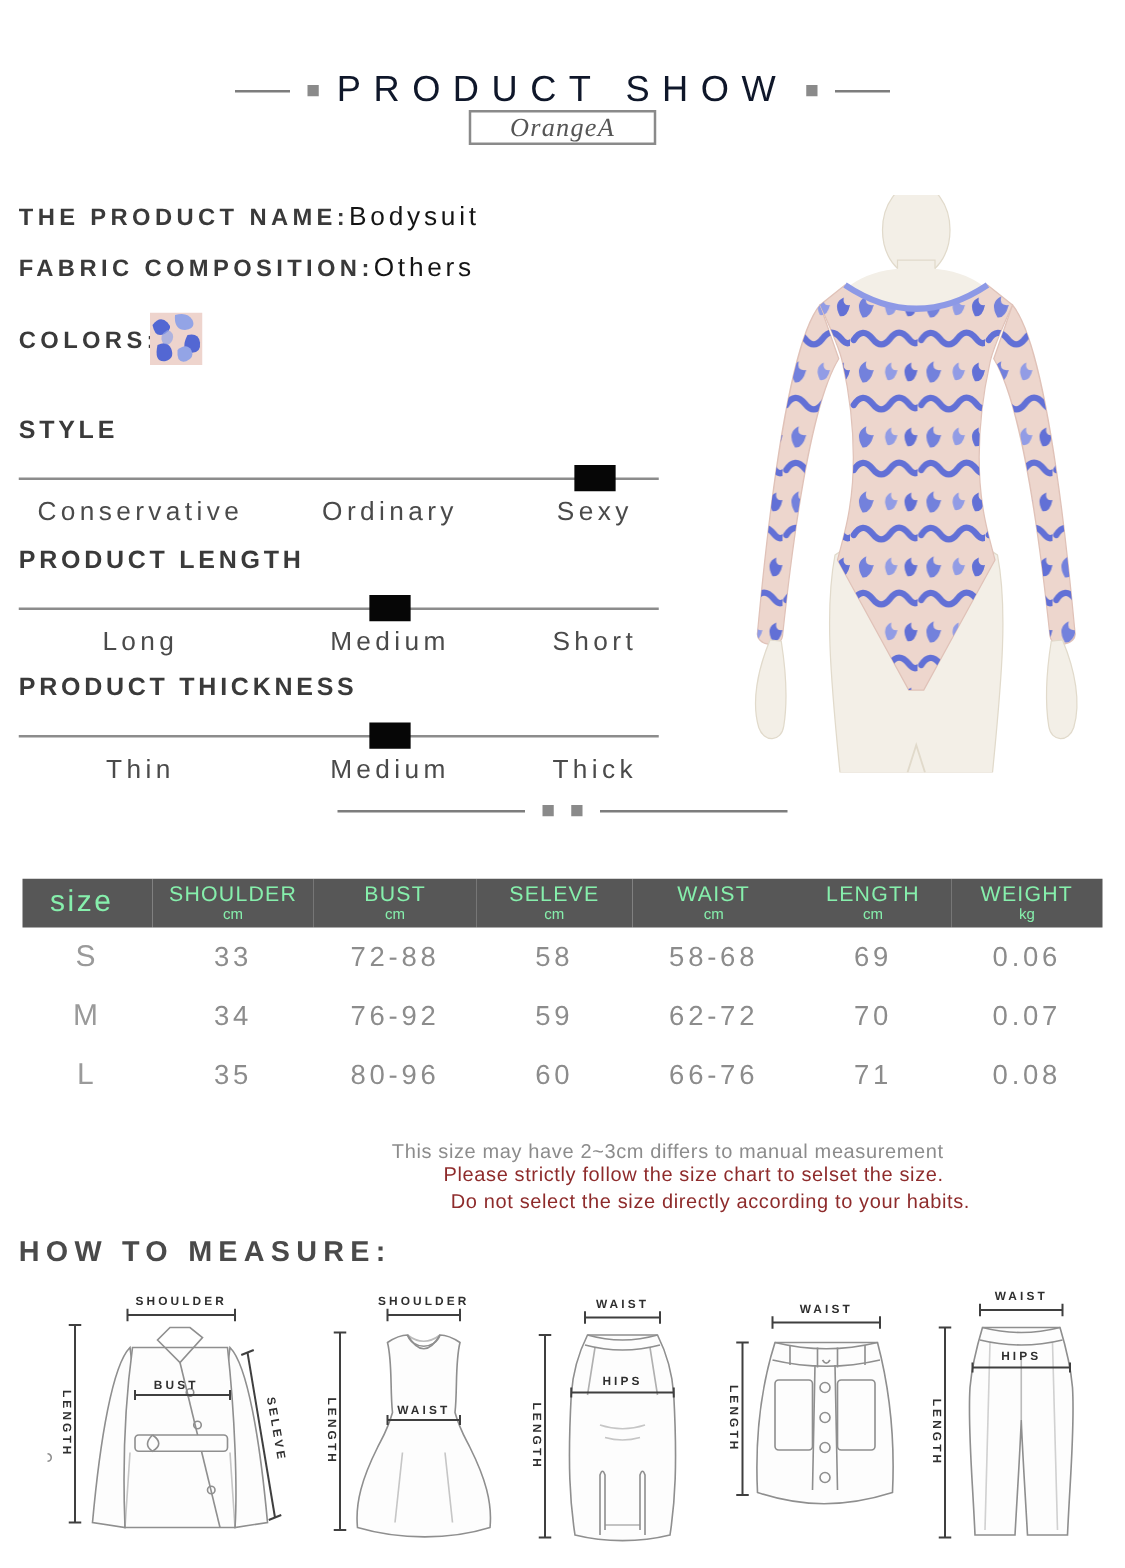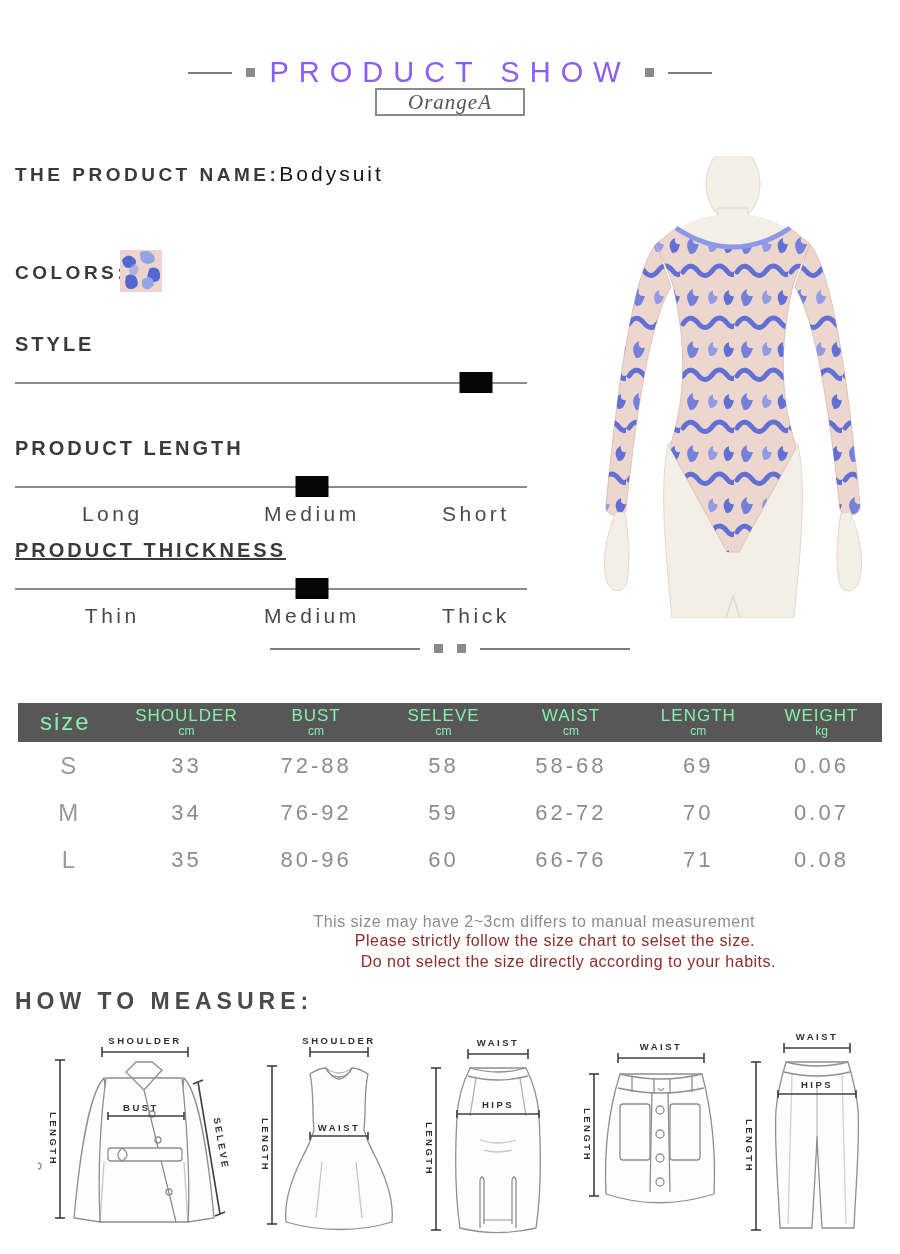--- a/index.html
+++ b/index.html
@@ -4,21 +4,21 @@
 <style>
   * { margin:0; padding:0; box-sizing:border-box; }
   html,body { background:#fff; }
   body { font-family:"Liberation Sans", sans-serif; color:#3c3c3c; }
   #page { position:relative; width:900px; height:1254px; background:#fff; overflow:hidden; margin:0 auto; }
 
   
   .deco-title { position:absolute; left:0; width:900px; display:flex; align-items:center; justify-content:center; gap:14px; }
   .deco-title .dash { height:2px; background:#7d7d7d; }
   .deco-title .sq { width:9px; height:9px; background:#8a8a8a; }
-  .deco-title .t { color:#8b5cf6; font-size:29px; letter-spacing:10px; font-weight:400; white-space:nowrap; }
+  .deco-title .t { color:#0f172a; font-size:29px; letter-spacing:10px; font-weight:400; white-space:nowrap; }
   #title-row { top:56px; }
   #title-row .dash { width:44px; }
   #sizetable-row { top:644px; }
   #sizetable-row .dash { width:150px; }
   .brand-box { position:absolute; top:88px; left:375px; width:150px; height:28px; border:2px solid #8a8a8a; display:flex; align-items:flex-start; justify-content:center; }
   .brand-box span { font-family:"Liberation Serif", serif; font-style:italic; font-size:21px; color:#555; letter-spacing:1px; }
 
   
   .info-line { position:absolute; left:15px; white-space:nowrap; }
   .info-label { font-weight:bold; font-size:19px; letter-spacing:3.5px; color:#3a3a3a; }
@@ -31,21 +31,21 @@
   
   .attr-block { position:absolute; left:15px; width:512px; }
   .attr-title { font-weight:bold; font-size:20px; letter-spacing:3px; color:#3a3a3a; }
   .attr-track { position:relative; margin-top:16px; height:22px; }
   .attr-line { position:absolute; top:10px; left:0; right:0; height:2px; background:#8c8c8c; }
   .attr-marker { position:absolute; top:0; width:33px; height:21px; background:#060606; transform:translateX(-50%); }
   .attr-opts { position:relative; margin-top:4px; height:26px; }
   .attr-opt { position:absolute; transform:translateX(-50%); font-size:21px; letter-spacing:3.5px; color:#4a4a4a; white-space:nowrap; }
   #attr-0 { top:333px; }
   #attr-1 { top:437px; }
-  #attr-2 { top:539px;text-decoration:underline; }
+  #attr-2 { top:539px; }
 
   
   #photo { position:absolute; top:156px; left:572px; width:326px; height:462px; }
 
   
   #size-table { position:absolute; top:703px; left:18px; width:864px; border-collapse:collapse; table-layout:fixed; }
   #size-table th { background:#575757; color:#86efac; font-weight:400; padding:4px 0 5px; }
   #size-table th .cname { display:block; font-size:17px; letter-spacing:1px; line-height:18px; }
   #size-table th .cunit { display:block; font-size:12px; line-height:12px; }
   #size-table th.corner { font-size:24px; letter-spacing:2px; text-align:left; padding-left:22px; }
@@ -83,38 +83,46 @@
     <span class="sq"></span>
     <span class="dash"></span>
   </div>
   <div class="brand-box">
     <span>OrangeA</span>
   </div>
 
   <div id="line-name" class="info-line">
     <span class="info-label">THE PRODUCT NAME:</span><span class="info-value">Bodysuit</span>
   </div>
+  <div id="line-fabric" class="info-line">
+    <span class="info-label">FABRIC COMPOSITION:</span><span class="info-value">Others</span>
+  </div>
   <div id="line-colors" class="info-line">
     <span class="info-label">COLORS:</span>
   </div>
   <svg class="swatch" viewBox="0 0 42 42">
     <rect x="0" y="0" width="42" height="42" fill="#eed4cd"></rect>
     <path d="M2,10 q6,-8 12,-2 q5,5 -2,9 q-8,4 -10,-7 z" fill="#5367d3"></path>
     <path d="M20,2 q10,-3 14,4 q3,7 -6,8 q-9,0 -8,-12 z" fill="#93a4e6"></path>
     <path d="M30,18 q9,-2 10,6 q1,9 -8,8 q-8,-2 -2,-14 z" fill="#5367d3"></path>
     <path d="M6,26 q8,-4 11,3 q3,8 -5,10 q-9,1 -6,-13 z" fill="#5367d3"></path>
     <path d="M22,30 q7,-6 11,0 q3,6 -4,9 q-8,2 -7,-9 z" fill="#93a4e6"></path>
     <path d="M14,14 q6,2 4,8 q-3,6 -8,2 q-3,-6 4,-10 z" fill="#93a4e6" opacity="0.7"></path>
   </svg>
 
   <div id="attr-0" class="attr-block">
     <div class="attr-title">STYLE</div>
     <div class="attr-track">
       <div class="attr-line"></div>
       <div class="attr-marker" style="left: 90%;"></div>
+    </div>
+    <div class="attr-opts">
+      <span class="attr-opt" style="left:19%">Conservative</span>
+      <span class="attr-opt" style="left:58%">Ordinary</span>
+      <span class="attr-opt" style="left:90%">Sexy</span>
     </div>
   </div>
 
   <div id="attr-1" class="attr-block">
     <div class="attr-title">PRODUCT LENGTH</div>
     <div class="attr-track">
       <div class="attr-line"></div>
       <div class="attr-marker" style="left: 58%;"></div>
     </div>
     <div class="attr-opts">

